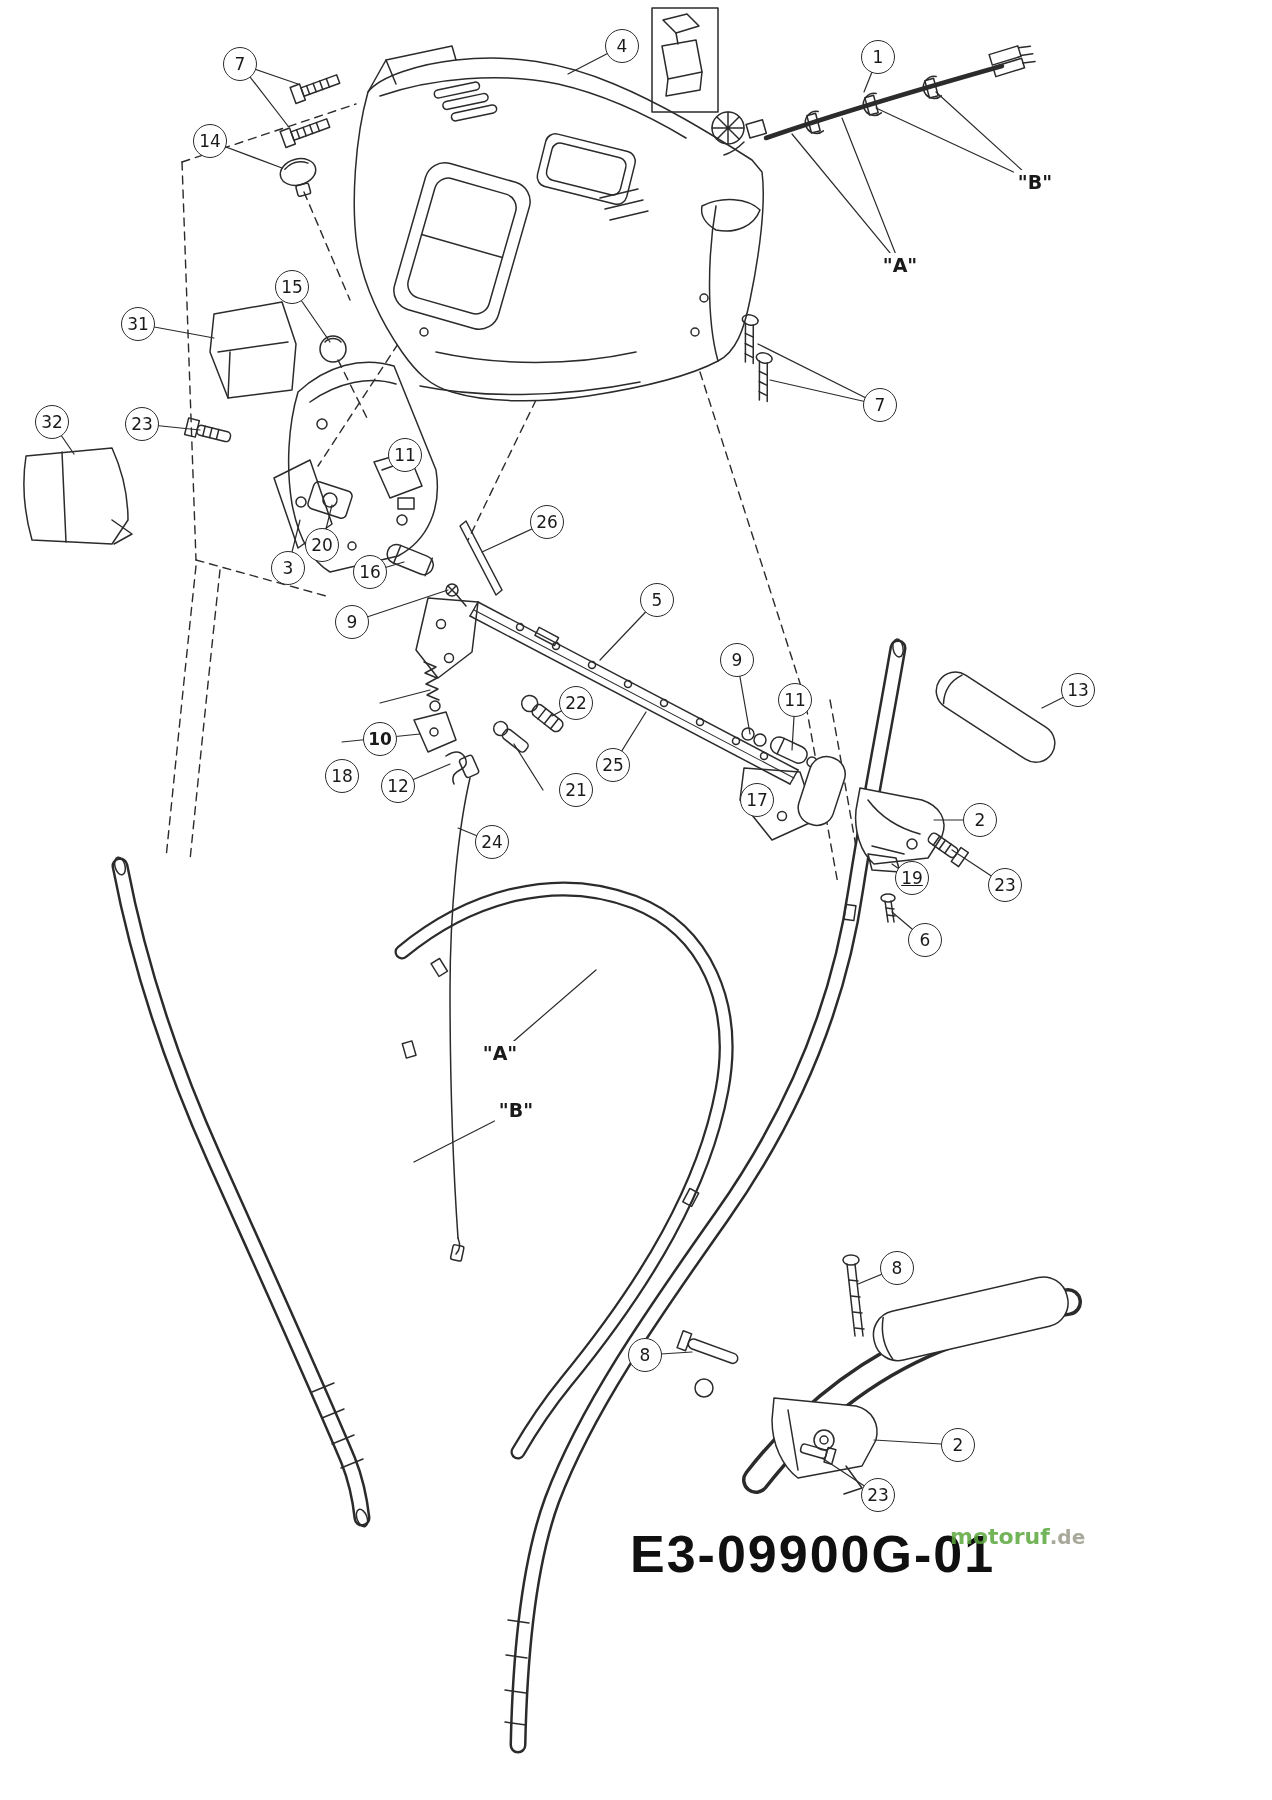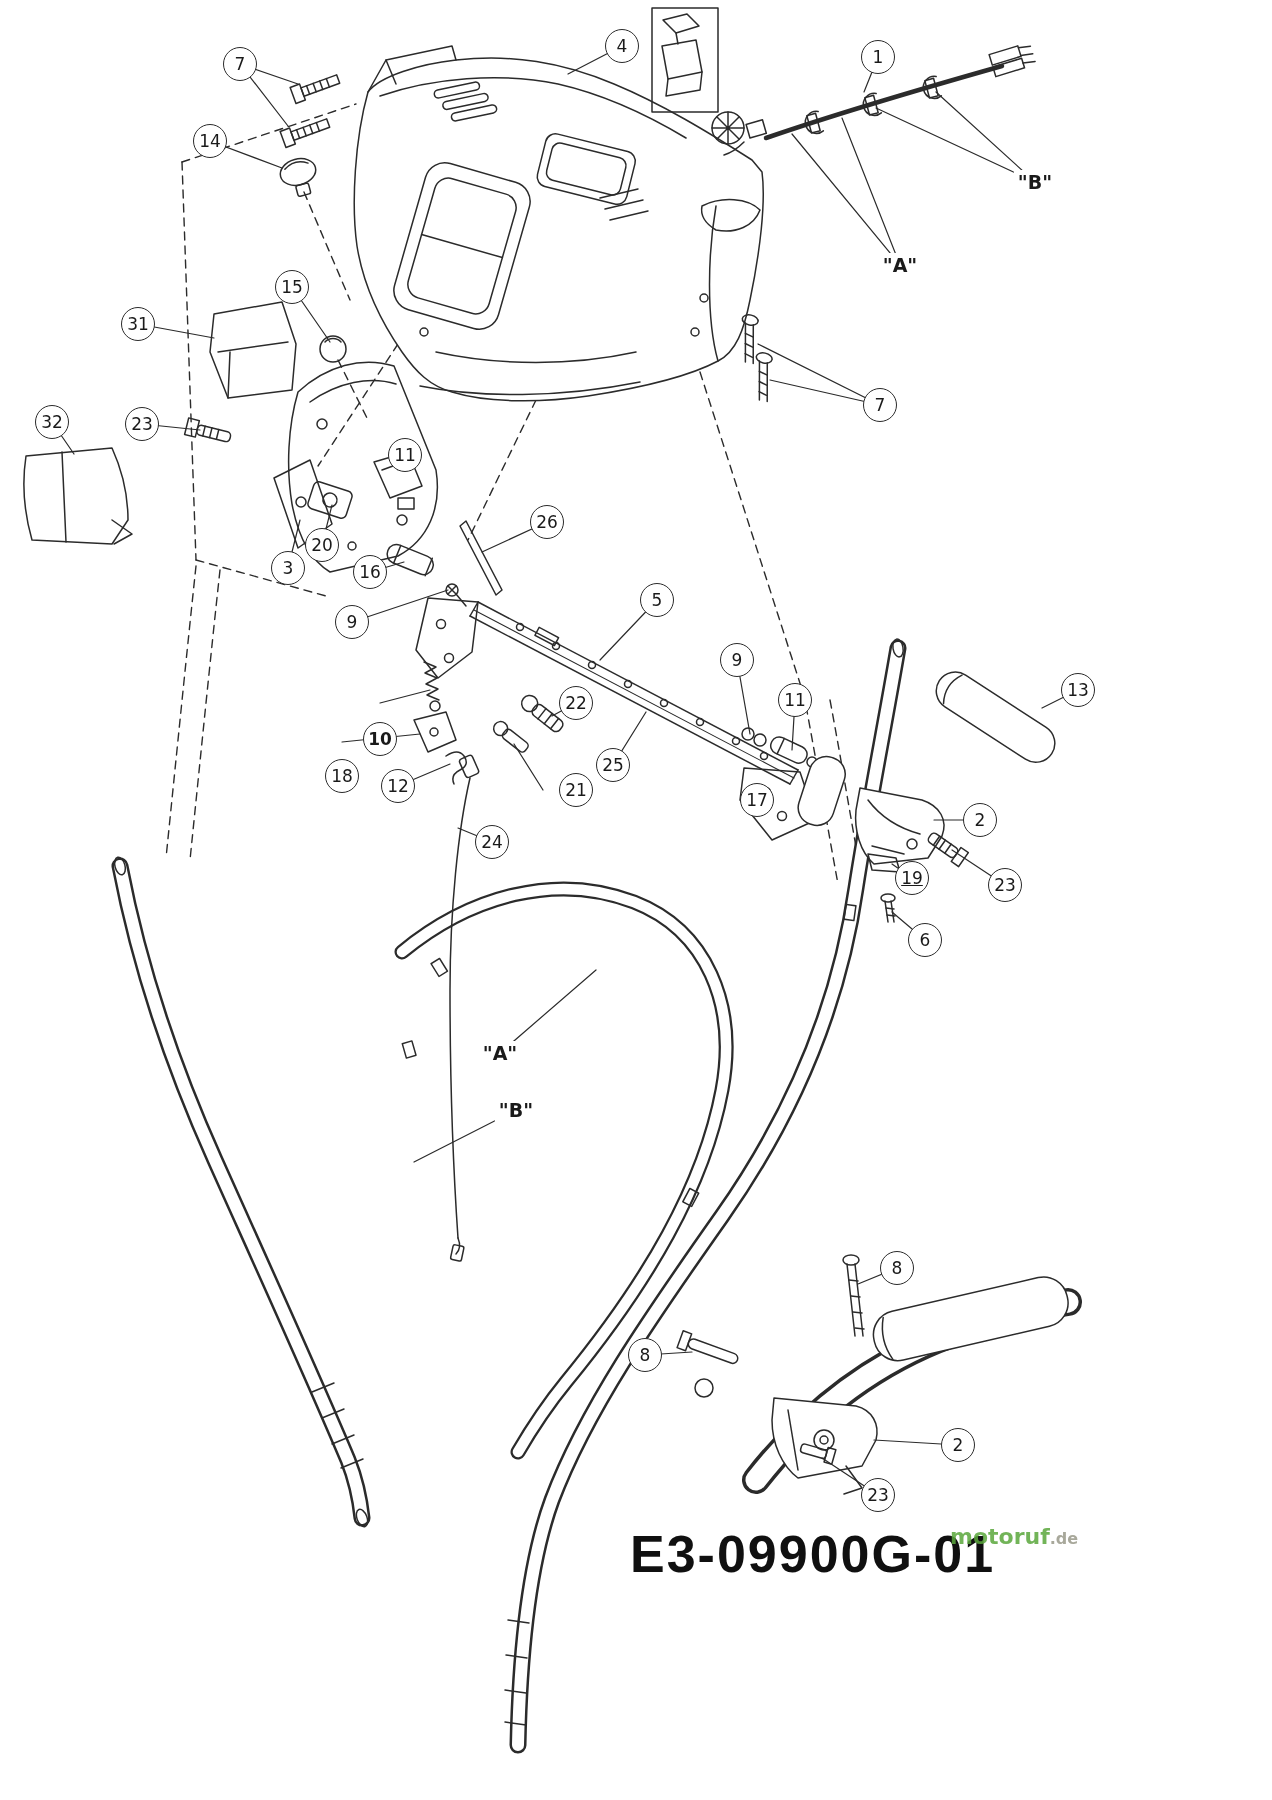--- a/index.html
+++ b/index.html
@@ -20,21 +20,21 @@
   #art .leader{stroke-width:1.2;}
   .callout{position:absolute;width:34px;height:34px;border:1.8px solid #2b2b2b;border-radius:50%;
            background:#fff;display:flex;align-items:center;justify-content:center;
            font-size:17px;color:#1a1a1a;z-index:5;box-sizing:border-box;}
   .ref-label{position:absolute;transform:translate(-50%,-50%);background:#fff;padding:1px 4px;
              font-size:19px;font-weight:bold;color:#1a1a1a;z-index:5;}
   .part-code{position:absolute;left:630px;top:1524px;font-family:"Liberation Sans",sans-serif;
              font-weight:bold;font-size:52px;letter-spacing:2px;color:#101010;z-index:4;}
   .watermark{position:absolute;left:950px;top:1524px;z-index:6;font-weight:bold;opacity:.85;}
   .watermark .wm-name{color:#5aa73c;font-size:22px;}
-  .watermark .wm-tld{color:#9a9a8a;font-size:16px;}
+  .watermark .wm-tld{color:#9a9a8a;font-size:20px;}
 </style>
 </head>
 <body>
 
 <div id="stage">
 
   <svg id="art" width="1272" height="1800" viewBox="0 0 1272 1800">
 
     <g class="dash">
       <path d="M182,162 L356,104"></path>

